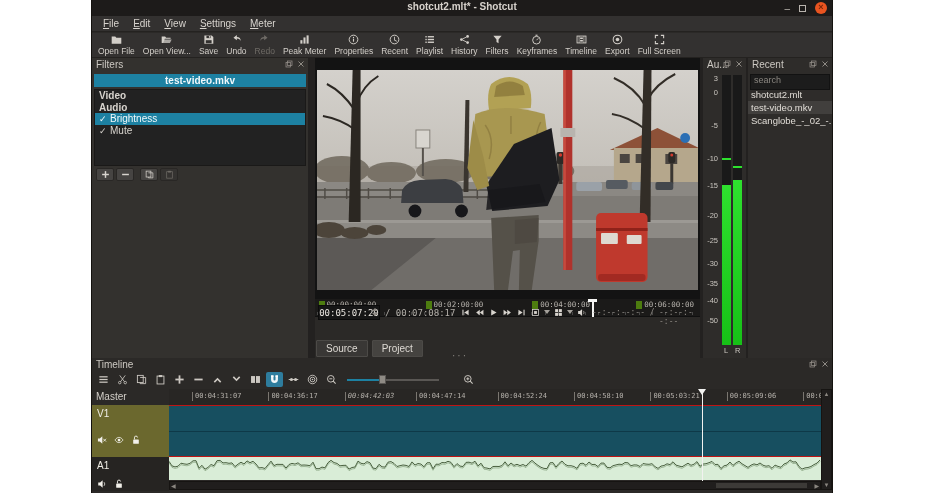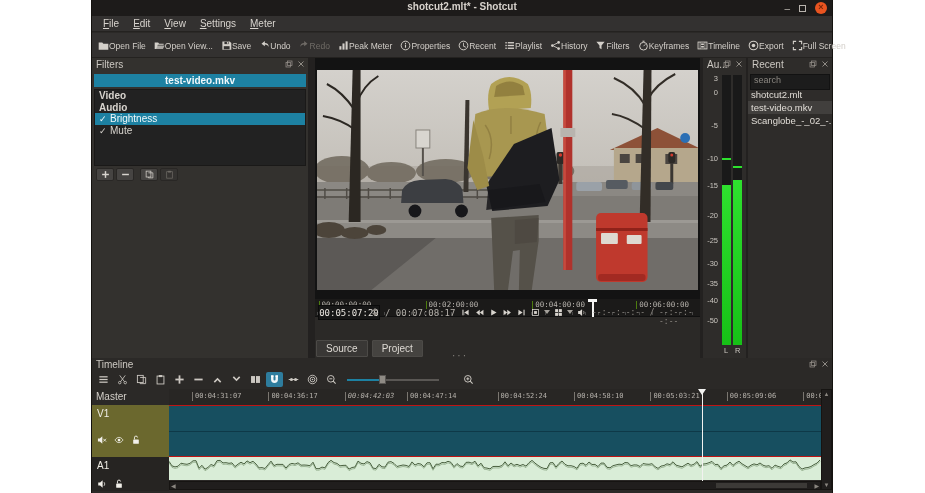--- a/index.html
+++ b/index.html
@@ -16,21 +16,21 @@
   .maxbox{display:inline-block;width:7px;height:7px;border:1px solid #b9b4ae;margin-top:2px}
   .wclose{width:12px;height:12px;background:#e95420;border-radius:50%;color:#7b2508;
           text-align:center;line-height:11px;font-size:9px;font-weight:bold}
   
   .menubar{position:absolute;top:16px;left:0;right:0;height:16px;background:#333130;
            border-bottom:1px solid #242220;display:flex;align-items:center;padding-left:4px;font-size:10px}
   .menu-item{display:inline-block;padding:1px 7px;color:#d8d4ce}
   .menu-item::first-letter{text-decoration:underline}
   .toolbar{position:absolute;top:33px;left:0;right:0;height:25px;background:#333130;
            border-bottom:1px solid #242220;display:flex;align-items:center;padding-left:2px}
-  .tb-btn{display:flex;flex-direction:row;align-items:center;justify-content:center;
+  .tb-btn{display:flex;flex-direction:column;align-items:center;justify-content:center;
           padding:0 4px;height:25px;color:#d3cfc9}
   .tb-btn svg{width:11px;height:11px;display:block}
   .tb-label{font-size:8.5px;white-space:nowrap;margin-top:1px}
   .tb-btn.disabled{color:#6f6b66}
   
   .main{position:absolute;top:58px;left:0;right:0;height:300px;background:#232120}
   .panel{position:absolute;top:0;height:300px;background:#33312e}
   .ptitle{position:absolute;left:0;right:0;top:0;height:14px;font-size:10px;color:#ccc8c2;padding:1px 4px}
   .pbtns{position:absolute;right:3px;top:2px;display:flex;gap:4px;color:#9a958f}
   .pbtns svg{width:8px;height:8px;display:block}
@@ -58,21 +58,21 @@
         color:#d8d4ce;display:flex;align-items:center;justify-content:center}
   .sbtn svg{width:9px;height:9px}
   
   #player-panel{left:223px;width:385px;background:#2b2927}
   .videozone{position:absolute;left:0;top:0;width:385px;height:241px;background:#131313}
   .videoframe{position:absolute;left:2px;top:12px;width:381px;height:220px;overflow:hidden;background:#cdc9c3}
   .scrubber{position:absolute;left:0;top:241px;width:385px;height:18px;background:#1b1a19;border-bottom:1px solid #101010}
   .scrub-minor{position:absolute;left:2px;right:2px;bottom:1px;height:3px;opacity:.5;
      background:repeating-linear-gradient(90deg,#777 0,#777 1px,transparent 1px,transparent 13.4px)}
   .scrub-tick{position:absolute;top:2px;font-family:"DejaVu Sans Mono",monospace;font-size:7.5px;color:#b9b5af;
-     border-left:1px solid #4d7c0f;padding-left:2px;line-height:8px}
+     border-left:6px solid #4d7c0f;padding-left:2px;line-height:8px}
   .scrub-ph{position:absolute;top:0;width:2px;height:18px;background:#f4f4f2}
   .scrub-ph-cap{position:absolute;top:0;width:9px;height:3px;background:#f4f4f2}
   .tc-box{position:absolute;left:3px;top:247px;width:62px;height:15px;background:#161616;border:1px solid #0b0b0b;
      color:#eae6e0;font-family:"DejaVu Sans Mono",monospace;font-size:9px;text-align:center;line-height:14px}
   .tc-spin{position:absolute;right:1px;top:2px;display:flex;flex-direction:column;gap:2px}
   .tc-spin i{width:0;height:0;border-left:3px solid transparent;border-right:3px solid transparent}
   .tc-up{border-bottom:3px solid #8f8b85}
   .tc-down{border-top:3px solid #8f8b85}
   .tc-dur{position:absolute;left:70px;top:250px;font-family:"DejaVu Sans Mono",monospace;font-size:9px;color:#b2aea8}
   .transport{position:absolute;left:144px;top:245px;height:18px;display:flex;align-items:center;gap:1px}
@@ -698,21 +698,21 @@
               <rect x="4.8" y="6.3" width="4.4" height="1.4"></rect>
               <rect x="6.3" y="4.8" width="1.4" height="4.4"></rect>
             </svg>
           </span>
         </div>
       <div class="master">Master</div>
       <div class="ruler" id="tl-ruler">
           <span class="r-tick" style="left: 23px;">00:04:31:07</span>
           <span class="r-tick" style="left: 99.4px;">00:04:36:17</span>
           <span class="r-tick" style="left: 175.8px; font-style: italic;">00:04:42:03</span>
-          <span class="r-tick" style="left: 238px;">00:04:47:14</span>
+          <span class="r-tick" style="left: 247px;">00:04:47:14</span>
           <span class="r-tick" style="left: 328.6px;">00:04:52:24</span>
           <span class="r-tick" style="left: 405px;">00:04:58:10</span>
           <span class="r-tick" style="left: 481.4px;">00:05:03:21</span>
           <span class="r-tick" style="left: 557.8px;">00:05:09:06</span>
           <span class="r-tick" style="left: 634.2px;">00:05:14:17</span>
         </div>
       <div class="trk-head" id="v1-head">
         <span class="tname">V1</span>
         <span class="trk-icons" id="v1-icons">
             <span><svg viewBox="0 0 16 16" fill="currentColor">

